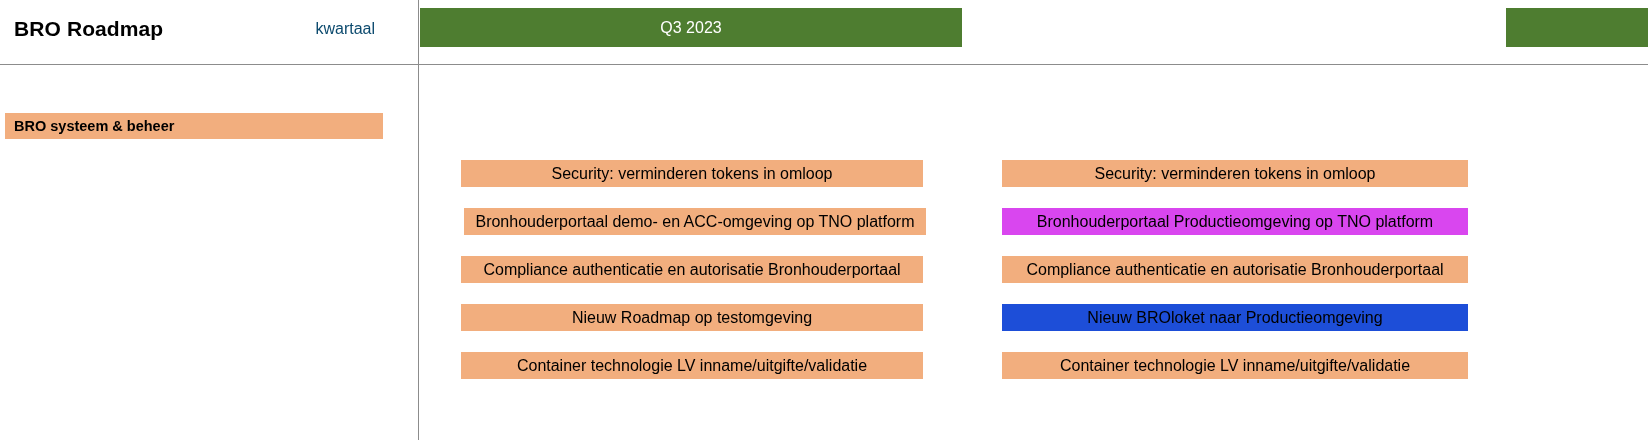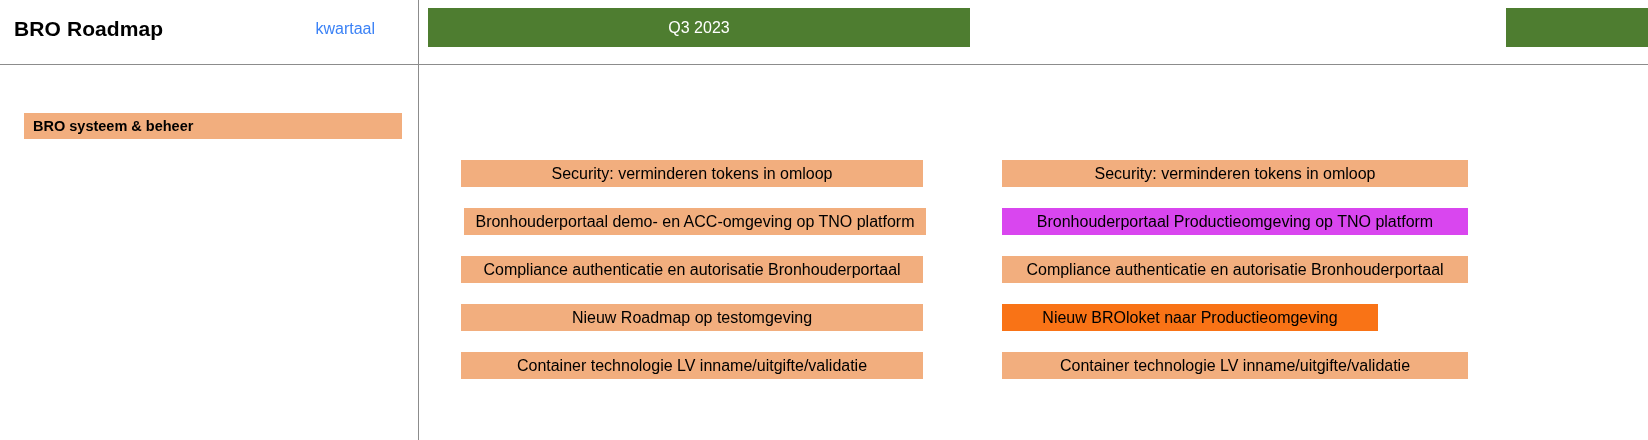--- a/index.html
+++ b/index.html
@@ -37,21 +37,21 @@
     letter-spacing: 0.1px;
     white-space: nowrap;
   }
   .period-label {
     position: absolute;
     left: 225px;
     top: 20px;
     width: 150px;
     text-align: right;
     font-size: 16px;
-    color: #3b82f6;
+    color: #0c4a6e;
     white-space: nowrap;
   }
 
   
   .quarters {
     position: absolute;
     left: 420px;
     top: 8px;
     height: 39px;
     width: 1228px;
@@ -94,21 +94,20 @@
     height: 26px;
     background: #F2AE7E;
     font-size: 14.5px;
     font-weight: bold;
     color: #000000;
     display: flex;
     align-items: center;
     padding-left: 9px;
     box-sizing: border-box;
     white-space: nowrap;
-    margin-left: 19px;
   }
 
   
   .task-bar {
     position: absolute;
     height: 27px;
     background: #F2AE7E;
     color: #000000;
     font-size: 16px;
     display: flex;
@@ -123,36 +122,36 @@
 </style>
 </head>
 <body>
 
 <div id="roadmap">
 
   <div class="header-band">
     <div class="roadmap-title">BRO Roadmap</div>
     <div class="period-label">kwartaal</div>
     <div class="quarters">
-        <div class="quarter-cell" style="left: 8px; width: 542px; background: rgb(78, 125, 48); color: rgb(255, 255, 255);">Q3 2023</div>
+        <div class="quarter-cell" style="left: 0px; width: 542px; background: rgb(78, 125, 48); color: rgb(255, 255, 255);">Q3 2023</div>
         <div class="quarter-cell" style="left: 1086px; width: 142px; background: rgb(78, 125, 48); color: rgb(255, 255, 255);"></div>
       </div>
   </div>
 
   <div class="h-divider"></div>
   <div class="v-divider"></div>
 
   <div class="lane-label-bar">BRO systeem &amp; beheer</div>
 
   <div id="task-layer">
       <div class="task-bar" style="left: 461px; top: 160px; width: 462px; background: rgb(242, 174, 126);">Security: verminderen tokens in omloop</div>
       <div class="task-bar" style="left: 464px; top: 208px; width: 462px; background: rgb(242, 174, 126);">Bronhouderportaal demo- en ACC-omgeving op TNO platform</div>
       <div class="task-bar" style="left: 461px; top: 256px; width: 462px; background: rgb(242, 174, 126);">Compliance authenticatie en autorisatie Bronhouderportaal</div>
       <div class="task-bar" style="left: 461px; top: 304px; width: 462px; background: rgb(242, 174, 126);">Nieuw Roadmap op testomgeving</div>
       <div class="task-bar" style="left: 461px; top: 352px; width: 462px; background: rgb(242, 174, 126);">Container technologie LV inname/uitgifte/validatie</div>
       <div class="task-bar" style="left: 1002px; top: 160px; width: 466px; background: rgb(242, 174, 126);">Security: verminderen tokens in omloop</div>
       <div class="task-bar" style="left: 1002px; top: 208px; width: 466px; background: #d946ef; text-align: right;">Bronhouderportaal Productieomgeving op TNO platform</div>
       <div class="task-bar" style="left: 1002px; top: 256px; width: 466px; background: rgb(242, 174, 126);">Compliance authenticatie en autorisatie Bronhouderportaal</div>
-      <div class="task-bar" style="left: 1002px; top: 304px; width: 376px; background: #f97316;">Nieuw BROloket naar Productieomgeving</div>
+      <div class="task-bar" style="left: 1002px; top: 304px; width: 466px; background: #1d4ed8;">Nieuw BROloket naar Productieomgeving</div>
       <div class="task-bar" style="left: 1002px; top: 352px; width: 466px; background: rgb(242, 174, 126);">Container technologie LV inname/uitgifte/validatie</div>
     </div>
 
 </div>
 
 </body></html>

